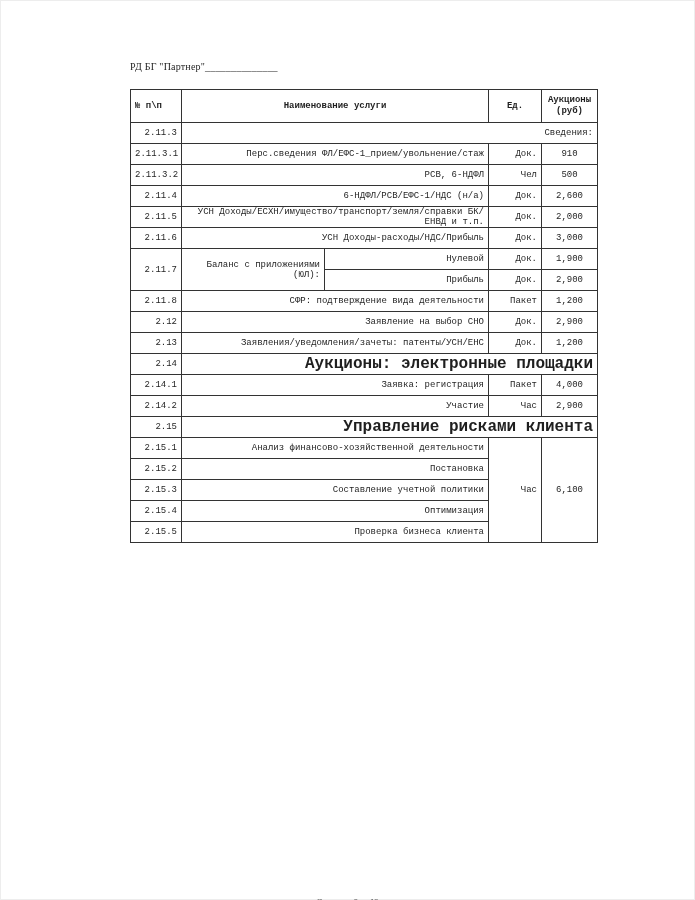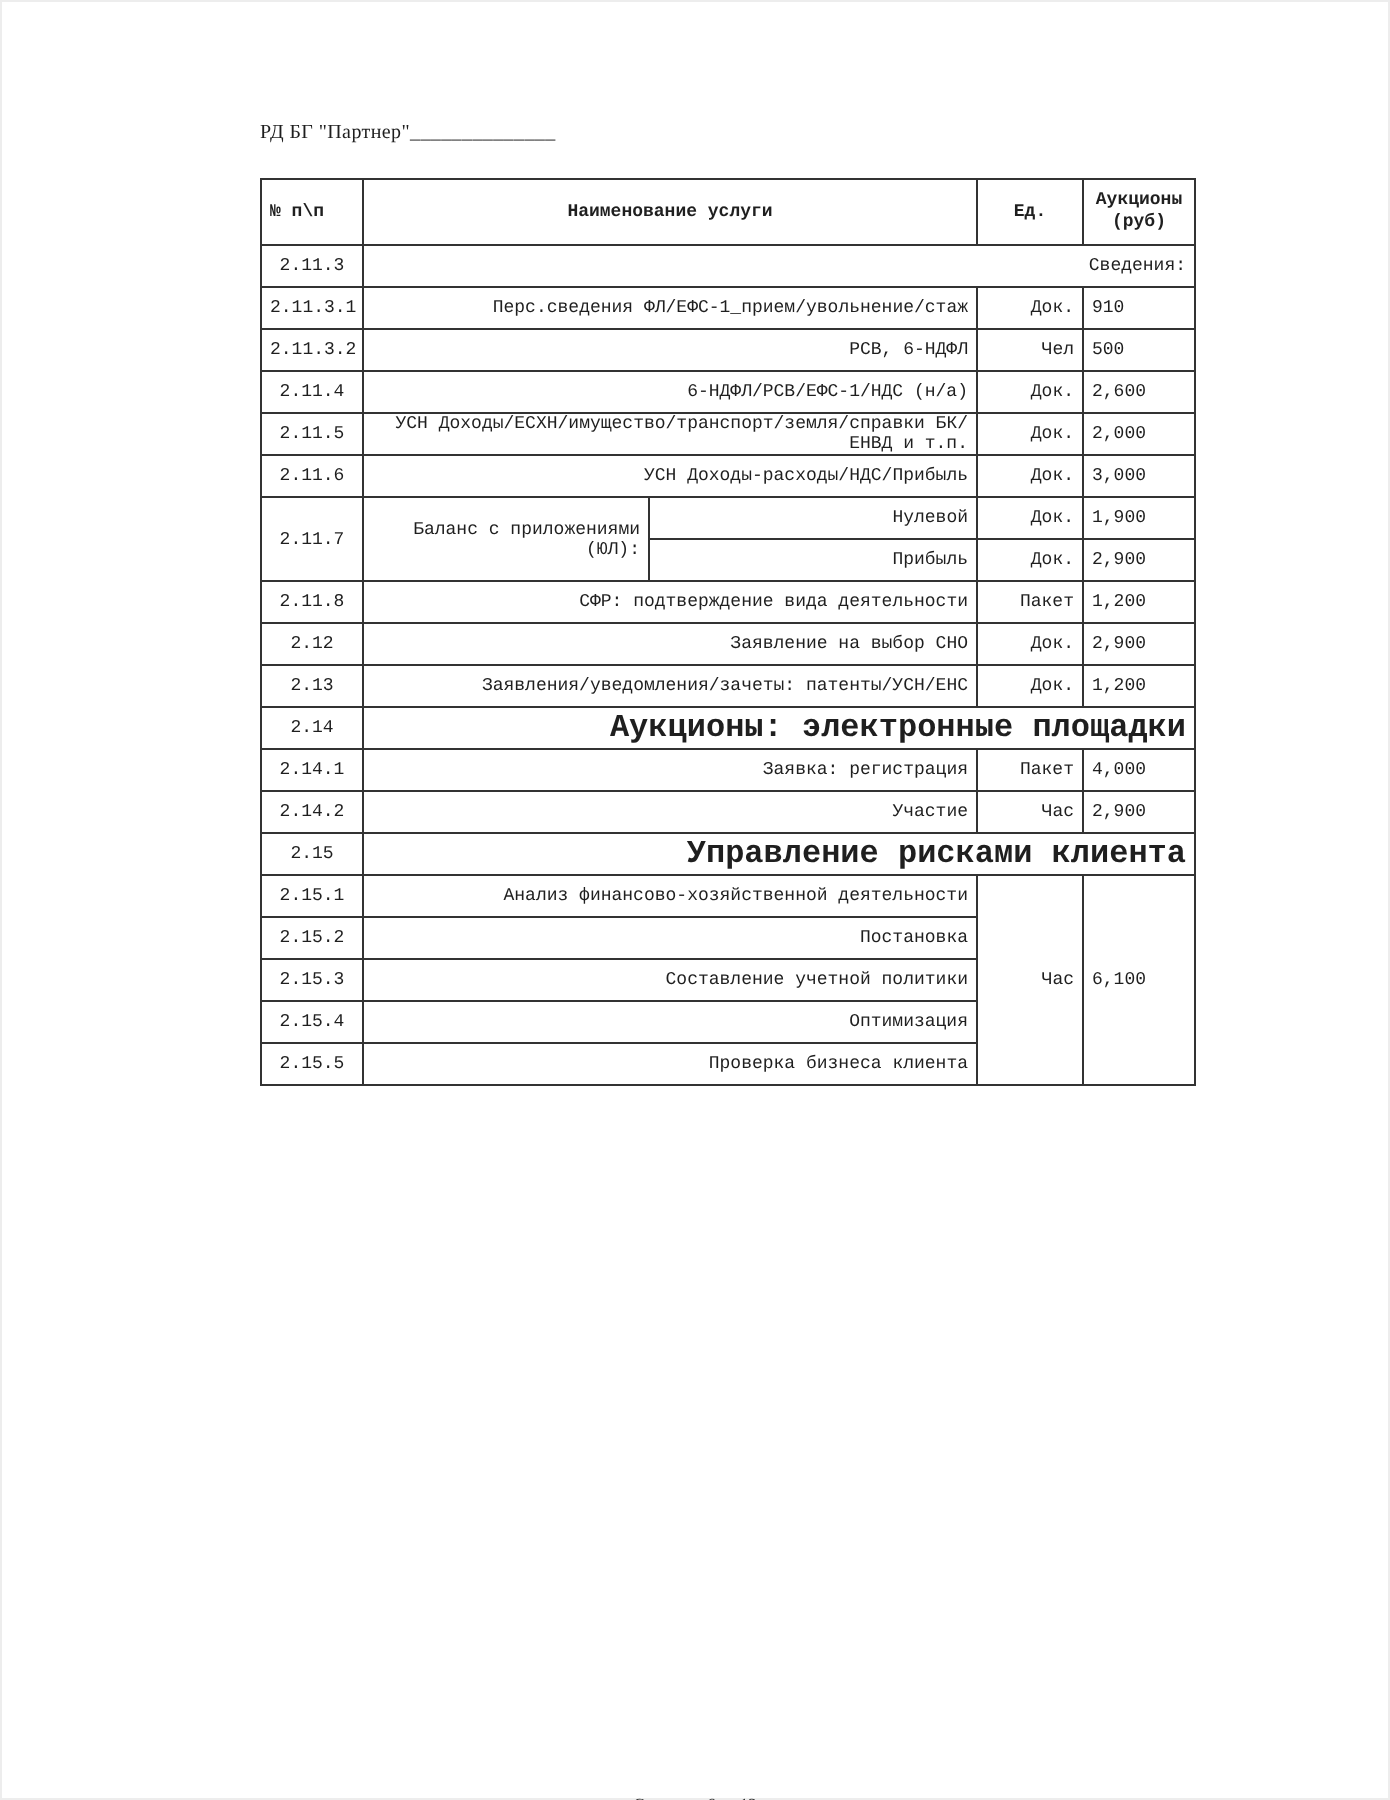--- a/index.html
+++ b/index.html
@@ -37,24 +37,24 @@
     padding: 0 4px;
     font-size: 9px;
     font-weight: normal;
     overflow: hidden;
     vertical-align: middle;
     box-sizing: border-box;
   }
   .price-table thead th { height: 33px; font-weight: bold; text-align: center; }
   .price-table thead th.h-num { text-align: left; }
   .price-table tbody td { height: 21px; }
-  .c-num   { text-align: center; }
+  .c-num   { text-align: right; }
   .c-name  { text-align: right; padding-left: 5px; }
   .c-unit  { text-align: right; }
-  .c-price { }
+  .c-price { text-align: center; }
   td.section {
     font-weight: bold;
     font-size: 16px;
   }
   .h-price div { line-height: 11px; }
   .footer {
     position: absolute;
     left: 0; right: 0;
     top: 896px;
     text-align: center;

